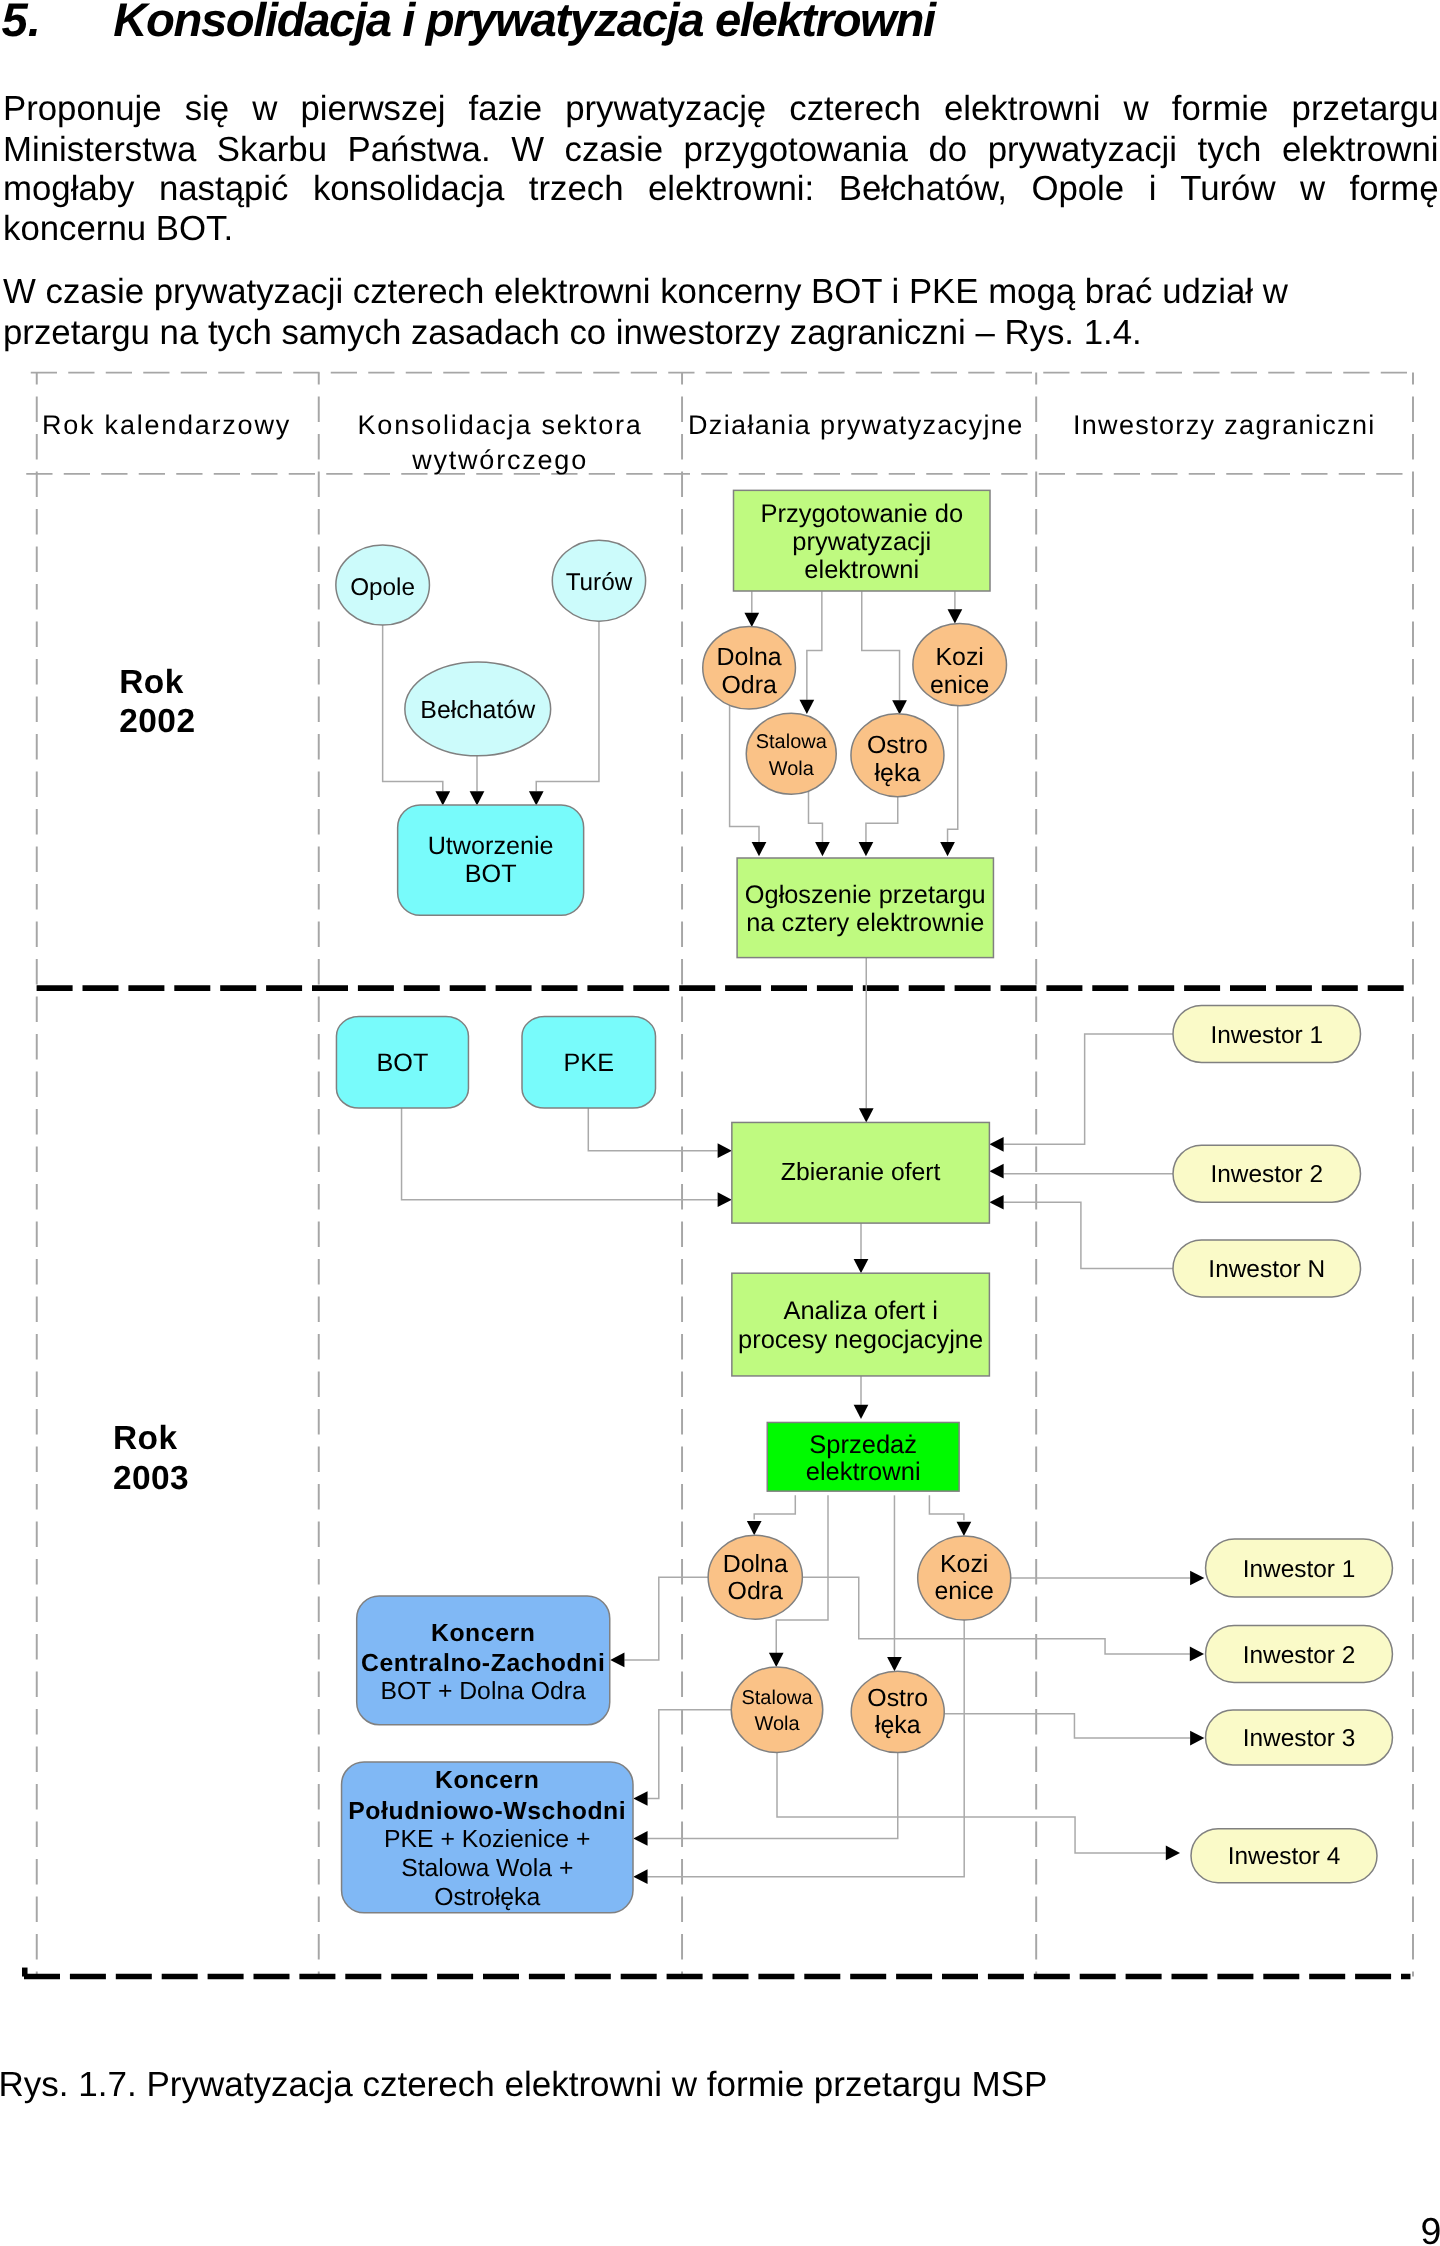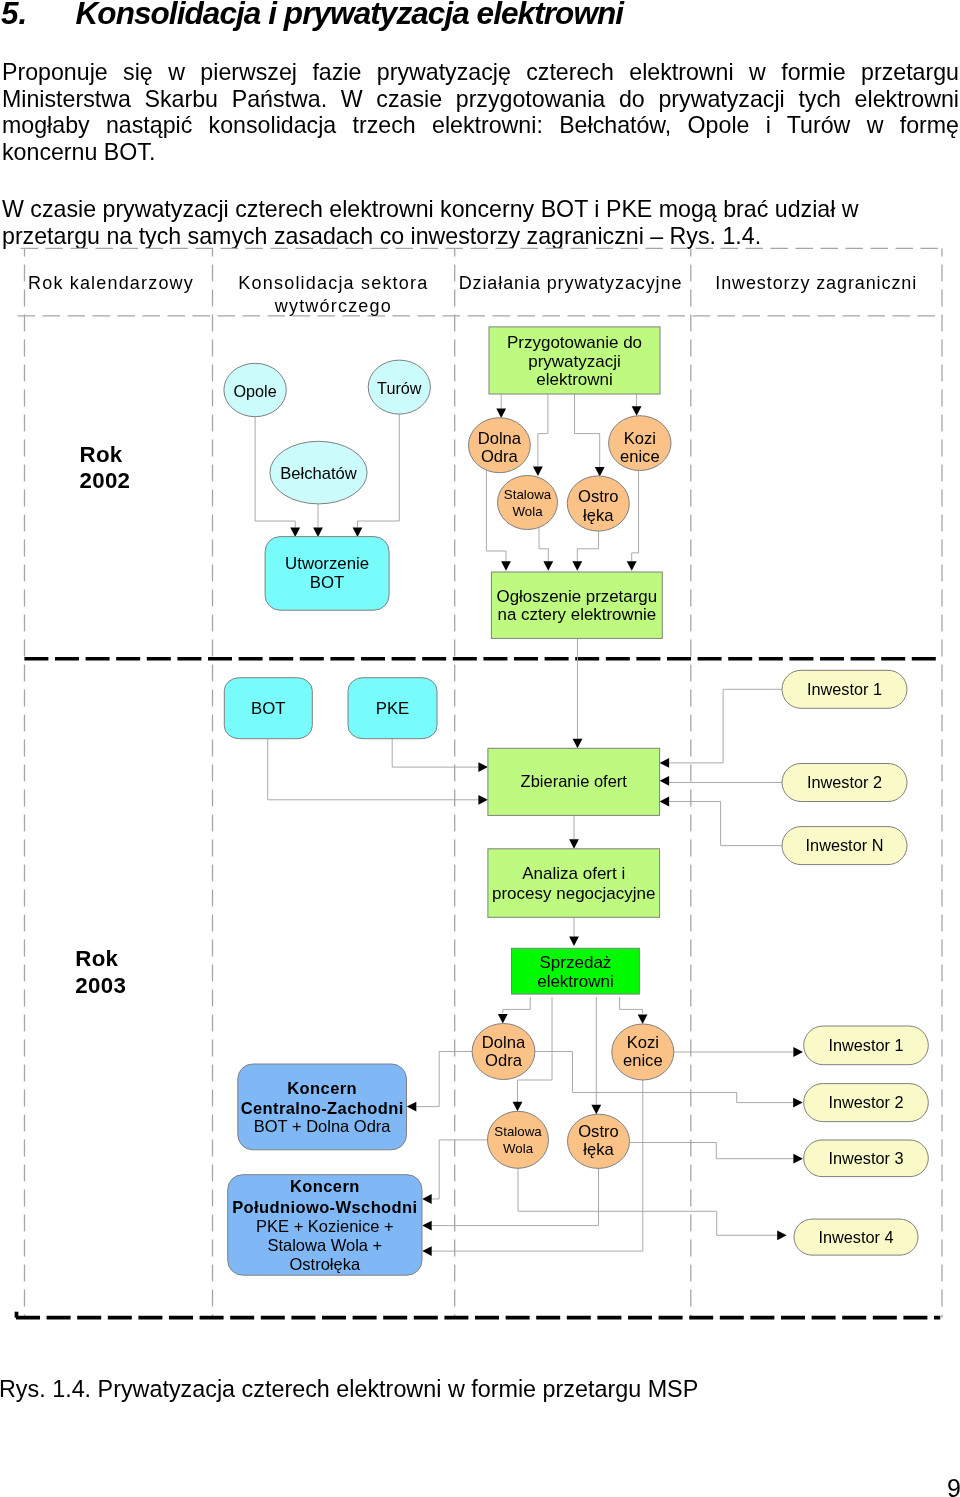--- a/index.html
+++ b/index.html
@@ -6,21 +6,21 @@
   html,body{margin:0;padding:0;background:#ffffff;}
   body{width:960px;height:1497px;position:relative;overflow:hidden;
        font-family:"Liberation Sans",sans-serif;color:#000000;}
   .abs{position:absolute;}
   #heading{left:1px;top:-3.2px;width:940px;font-weight:bold;font-style:italic;
            font-size:31.5px;letter-spacing:-0.93px;line-height:33px;white-space:nowrap;}
   #heading .hnum{display:inline-block;width:74.5px;letter-spacing:0;}
   #body-text{left:2px;top:59px;width:957px;font-size:23.2px;line-height:26.6px;
              text-align:justify;}
   #body-text p{margin:0;}
-  #body-text p.p2{margin-top:31px;text-align:left;}
+  #body-text p.p2{margin-top:16px;text-align:left;}
   #caption{left:-1px;top:1375.5px;font-size:23.35px;white-space:nowrap;}
   #pagenum{left:947px;top:1476px;font-size:25px;line-height:25px;}
   svg#diagram{position:absolute;left:0;top:0;width:960px;height:1497px;}
   svg text{font-family:"Liberation Sans",sans-serif;fill:#000;}
   text.nt{text-anchor:middle;}
   text.lane-h{text-anchor:middle;font-size:18px;}
   text.year{font-size:22.3px;font-weight:bold;letter-spacing:0.3px;}
   .shp{stroke:#808080;stroke-width:1;}
   .f-ell{fill:#CCFBFB;}
   .f-rr{fill:#78FBFB;}
@@ -36,21 +36,21 @@
   .band{stroke:#000;stroke-width:3.7;stroke-dasharray:24 6.6;fill:none;}
 </style>
 </head>
 <body>
 
 <div class="abs" id="heading"><span class="hnum">5.</span><span>Konsolidacja i prywatyzacja elektrowni</span></div>
 <div class="abs" id="body-text">
 <p>Proponuje się w pierwszej fazie prywatyzację czterech elektrowni w formie przetargu Ministerstwa Skarbu Państwa. W czasie przygotowania do prywatyzacji tych elektrowni mogłaby nastąpić konsolidacja trzech elektrowni: Bełchatów, Opole i Turów w formę koncernu BOT.</p>
 <p class="p2">W czasie prywatyzacji czterech elektrowni koncerny BOT i PKE mogą brać udział w przetargu na tych samych zasadach co inwestorzy zagraniczni – Rys. 1.4.</p>
 </div>
-<div class="abs" id="caption">Rys. 1.4. Prywatyzacja czterech elektrowni w formie przetargu MSP</div>
+<div class="abs" id="caption">Rys. 1.7. Prywatyzacja czterech elektrowni w formie przetargu MSP</div>
 <div class="abs" id="pagenum">9</div>
 <svg id="diagram" viewBox="0 0 960 1497">
 <g>
 <path class="lane-v" d="M24.5 248.4 L24.5 1317.7"></path>
 <path class="lane-v" d="M212.5 248.4 L212.5 1317.7"></path>
 <path class="lane-v" d="M454.7 248.4 L454.7 1317.7"></path>
 <path class="lane-v" d="M690.8 248.4 L690.8 1317.7"></path>
 <path class="lane-v" d="M942 248.4 L942 1317.7"></path>
 <path class="lane-h-line" d="M20.5 248.4 L942 248.4"></path>
 <path class="lane-h-line" d="M17.5 315.9 L942 315.9"></path>

